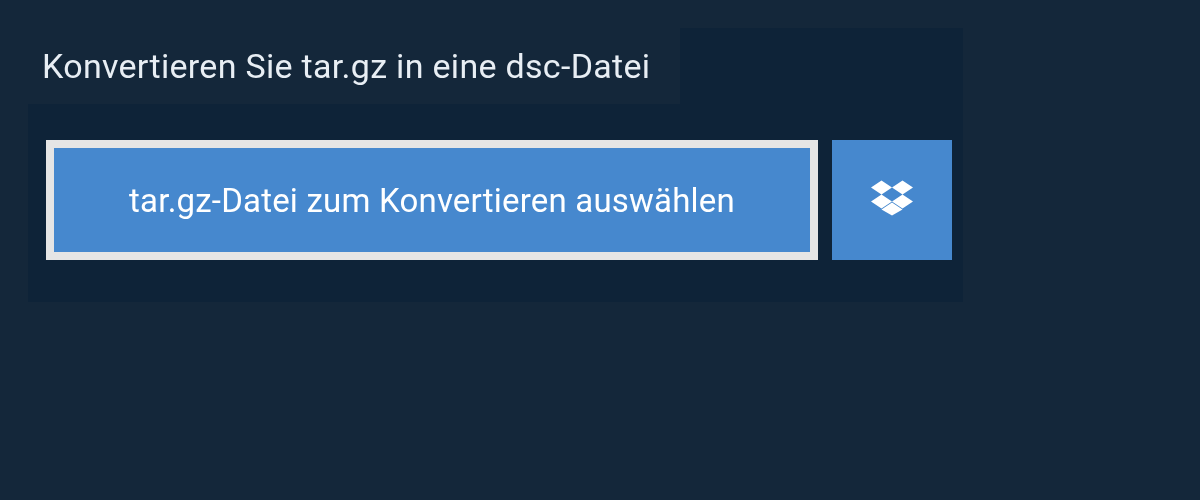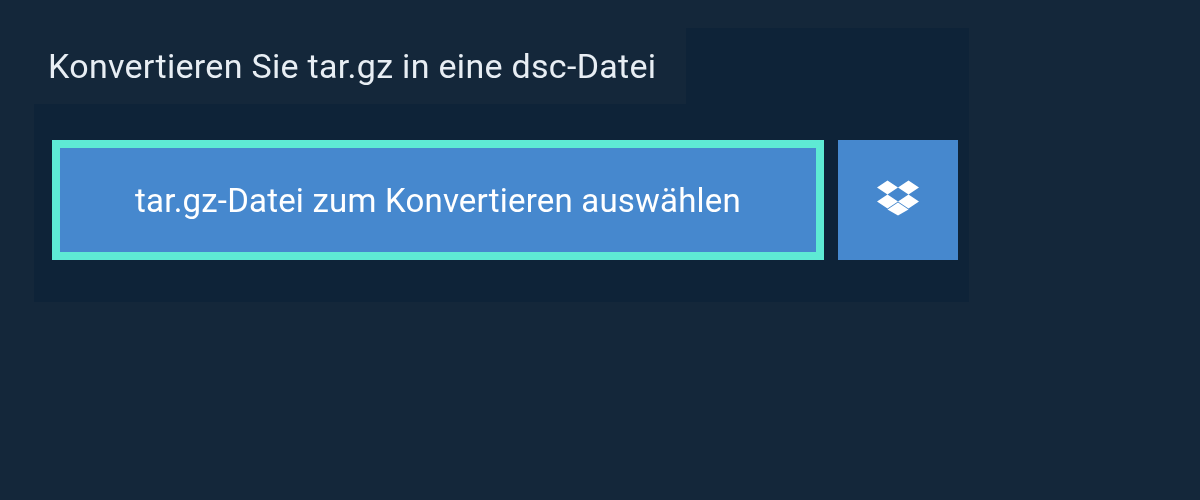--- a/index.html
+++ b/index.html
@@ -9,21 +9,21 @@
     }
     body {
       width: 1200px;
       height: 500px;
       background-color: #14273a;
       font-family: -apple-system, BlinkMacSystemFont, "Segoe UI", Roboto, sans-serif;
       overflow: hidden;
     }
     .panel {
       position: absolute;
-      left: 34px;
+      left: 28px;
       top: 28px;
       width: 935px;
       height: 274px;
       background-color: #0e2338;
     }
     .title-bar {
       background-color: #14273a;
       display: inline-block;
       padding: 18px 30px 18px 14px;
       margin: 0;
@@ -38,21 +38,21 @@
       display: flex;
       gap: 14px;
       padding: 36px 18px 0 18px;
       align-items: stretch;
     }
     .select-file-button {
       flex: 0 0 auto;
       width: 772px;
       height: 120px;
       background-color: #4688ce;
-      border: 8px solid #5eead4;
+      border: 8px solid #e5e5e5;
       display: flex;
       align-items: center;
       justify-content: center;
       cursor: pointer;
     }
     .select-file-label {
       color: #ffffff;
       font-size: 33px;
       font-weight: 400;
       letter-spacing: 0.2px;

